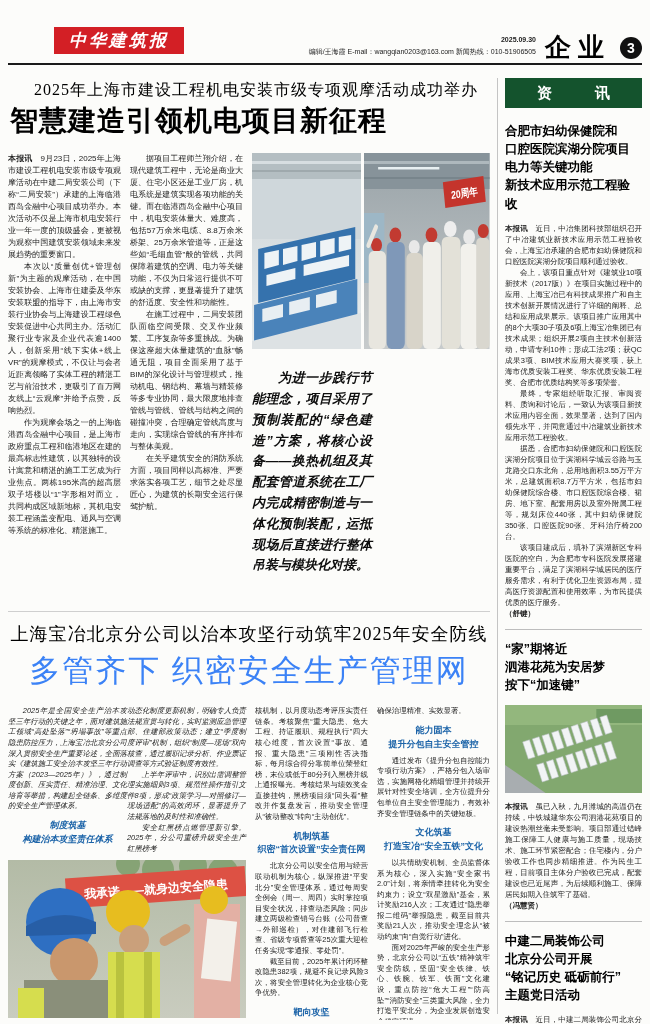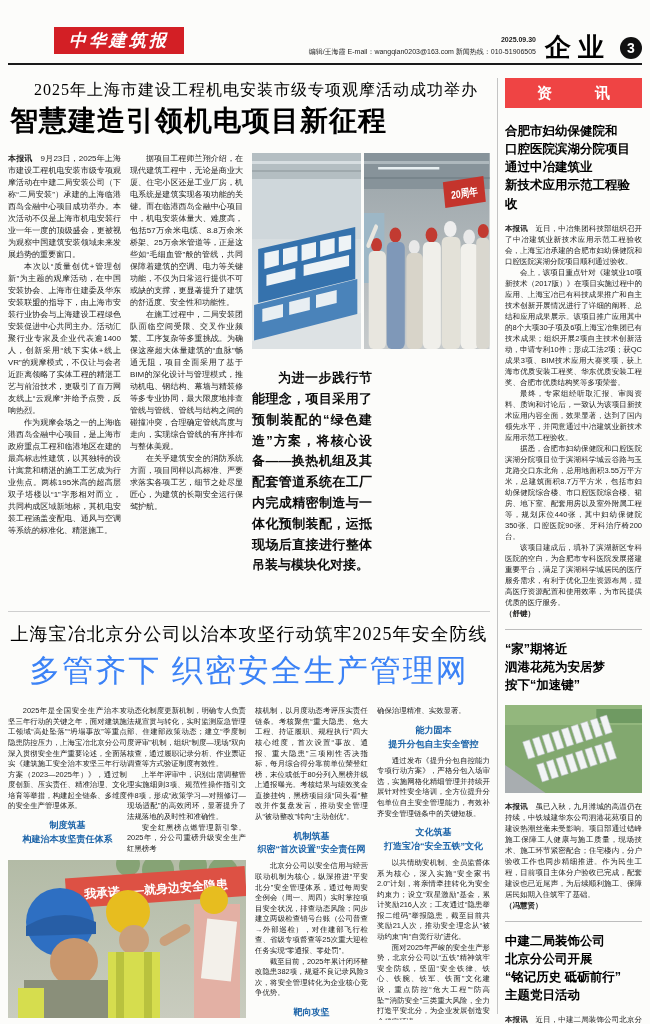--- a/index.html
+++ b/index.html
@@ -28,39 +28,39 @@
   .headline1{font-size:28px;font-weight:900;letter-spacing:1px;margin:4px 0 16px 2px;line-height:1.15;color:#000;}
   .kicker2{font-family:"Liberation Serif","DejaVu Serif",serif;font-size:18px;letter-spacing:1px;
            text-align:center;margin:10px 0 4px;color:#000;}
   .headline2{font-size:31px;font-weight:400;letter-spacing:2px;text-align:center;margin:2px 0 14px;color:#3b82f6;}
   .bp{font-size:8px;line-height:1.5;text-align:justify;margin:0;color:#222;}
   .bp2{font-size:7.4px;line-height:1.43;text-align:justify;margin:0;color:#222;}
   .sb{font-size:7.5px;line-height:1.47;text-align:justify;margin:0;color:#222;}
   .indent{text-indent:2em;}
   .lead{font-weight:bold;}
   .byline{text-align:left;font-weight:bold;}
-  .callout{font-size:13px;font-weight:bold;line-height:1.6;text-align:justify;text-indent:2em;color:#0d0d0d;}
+  .callout{font-size:13px;font-weight:bold;line-height:1.6;text-align:justify;text-indent:2em;color:#0d0d0d;font-style:italic;}
   .subhead{color:#1b63a8;font-weight:bold;font-size:9px;text-align:center;line-height:1.55;margin:7px 0 4px;}
   
   .top-body{display:flex;gap:9px;height:450px;overflow:hidden;}
   .col{flex:1;min-width:0;}
   .right-wrap{width:238px;flex:none;display:flex;flex-direction:column;}
   .photos{display:flex;gap:3px;height:196px;}
   .photoA{width:46%;}.photoB{flex:1;}
   .below-photos{display:flex;gap:9px;flex:1;margin-top:6px;min-height:0;}
   .c3{flex:1;min-width:0;}
   .callout-wrap{width:120px;flex:none;}
   .mid-rule{border:none;border-top:1px solid #cfcfcf;margin:8px 0 0;}
   .bot-body{display:flex;gap:9px;height:314px;overflow:hidden;margin-top:2px;}
   .left-half{width:238px;flex:none;display:flex;flex-direction:column;}
-  .left-cols{display:flex;}
+  .left-cols{display:flex;font-style:italic;}
   .photo-bottom{height:158px;margin-top:6px;flex:none;}
   svg{display:block;width:100%;height:100%;}
   
-  .info-head{background:#ef4444;color:#fff;height:30px;display:flex;align-items:center;justify-content:center;
+  .info-head{background:#14532d;color:#fff;height:30px;display:flex;align-items:center;justify-content:center;
              font-size:15px;font-weight:bold;letter-spacing:14px;text-indent:14px;margin-bottom:14px;}
   .sb-title{font-size:12.5px;font-weight:bold;text-align:left;line-height:1.45;color:#000;margin:0 0 10px;}
   .sb-rule{border:none;border-top:1px solid #bdbdbd;margin:10px 0;}
   .sb-photo{height:88px;margin:2px 0 8px;}
 </style>
 </head>
 <body>
 
 <div class="masthead">
   <div class="logo">
@@ -268,21 +268,21 @@
   </div>
 </div>
 
 <div class="sidebar">
   <div class="info-head">资　讯</div>
 
   <div>
     <div class="sb-title">
       <div>合肥市妇幼保健院和</div>
       <div>口腔医院滨湖分院项目</div>
-      <div>通过中冶建筑业</div>
+      <div>电力等关键功能</div>
       <div>新技术应用示范工程验收</div>
     </div>
     <p class="sb"><b class="lead">本报讯</b><span>　近日，中冶集团科技部组织召开了中冶建筑业新技术应用示范工程验收会，上海宝冶承建的合肥市妇幼保健院和口腔医院滨湖分院项目顺利通过验收。</span></p>
     <p class="sb indent">会上，该项目重点针对《建筑业10项新技术（2017版）》在项目实施过程中的应用、上海宝冶已有科技成果推广和自主技术创新开展情况进行了详细的阐释、总结和应用成果展示。该项目推广应用其中的8个大项30子项及6项上海宝冶集团已有技术成果；组织开展2项自主技术创新活动，申请专利10件；形成工法2项；获QC成果3项、BIM技术应用大赛奖项，获上海市优质安装工程奖、华东优质安装工程奖、合肥市优质结构奖等多项荣誉。</p>
     <p class="sb indent">最终，专家组经听取汇报、审阅资料、质询和讨论后，一致认为该项目新技术应用内容全面，效果显著，达到了国内领先水平，并同意通过中冶建筑业新技术应用示范工程验收。</p>
     <p class="sb indent">据悉，合肥市妇幼保健院和口腔医院滨湖分院项目位于滨湖科学城云谷路与玉龙路交口东北角，总用地面积3.55万平方米，总建筑面积8.7万平方米，包括市妇幼保健院综合楼、市口腔医院综合楼、裙房、地下室、配套用房以及室外附属工程等，规划床位440张，其中妇幼保健院350张、口腔医院90张、牙科治疗椅200台。</p>
     <p class="sb indent">该项目建成后，填补了滨湖新区专科医院的空白，为合肥市专科医院发展搭建重要平台，满足了滨湖科学城居民的医疗服务需求，有利于优化卫生资源布局，提高医疗资源配置和使用效率，为市民提供优质的医疗服务。</p>
     <p class="sb byline">（舒键）</p>
   </div>
 

